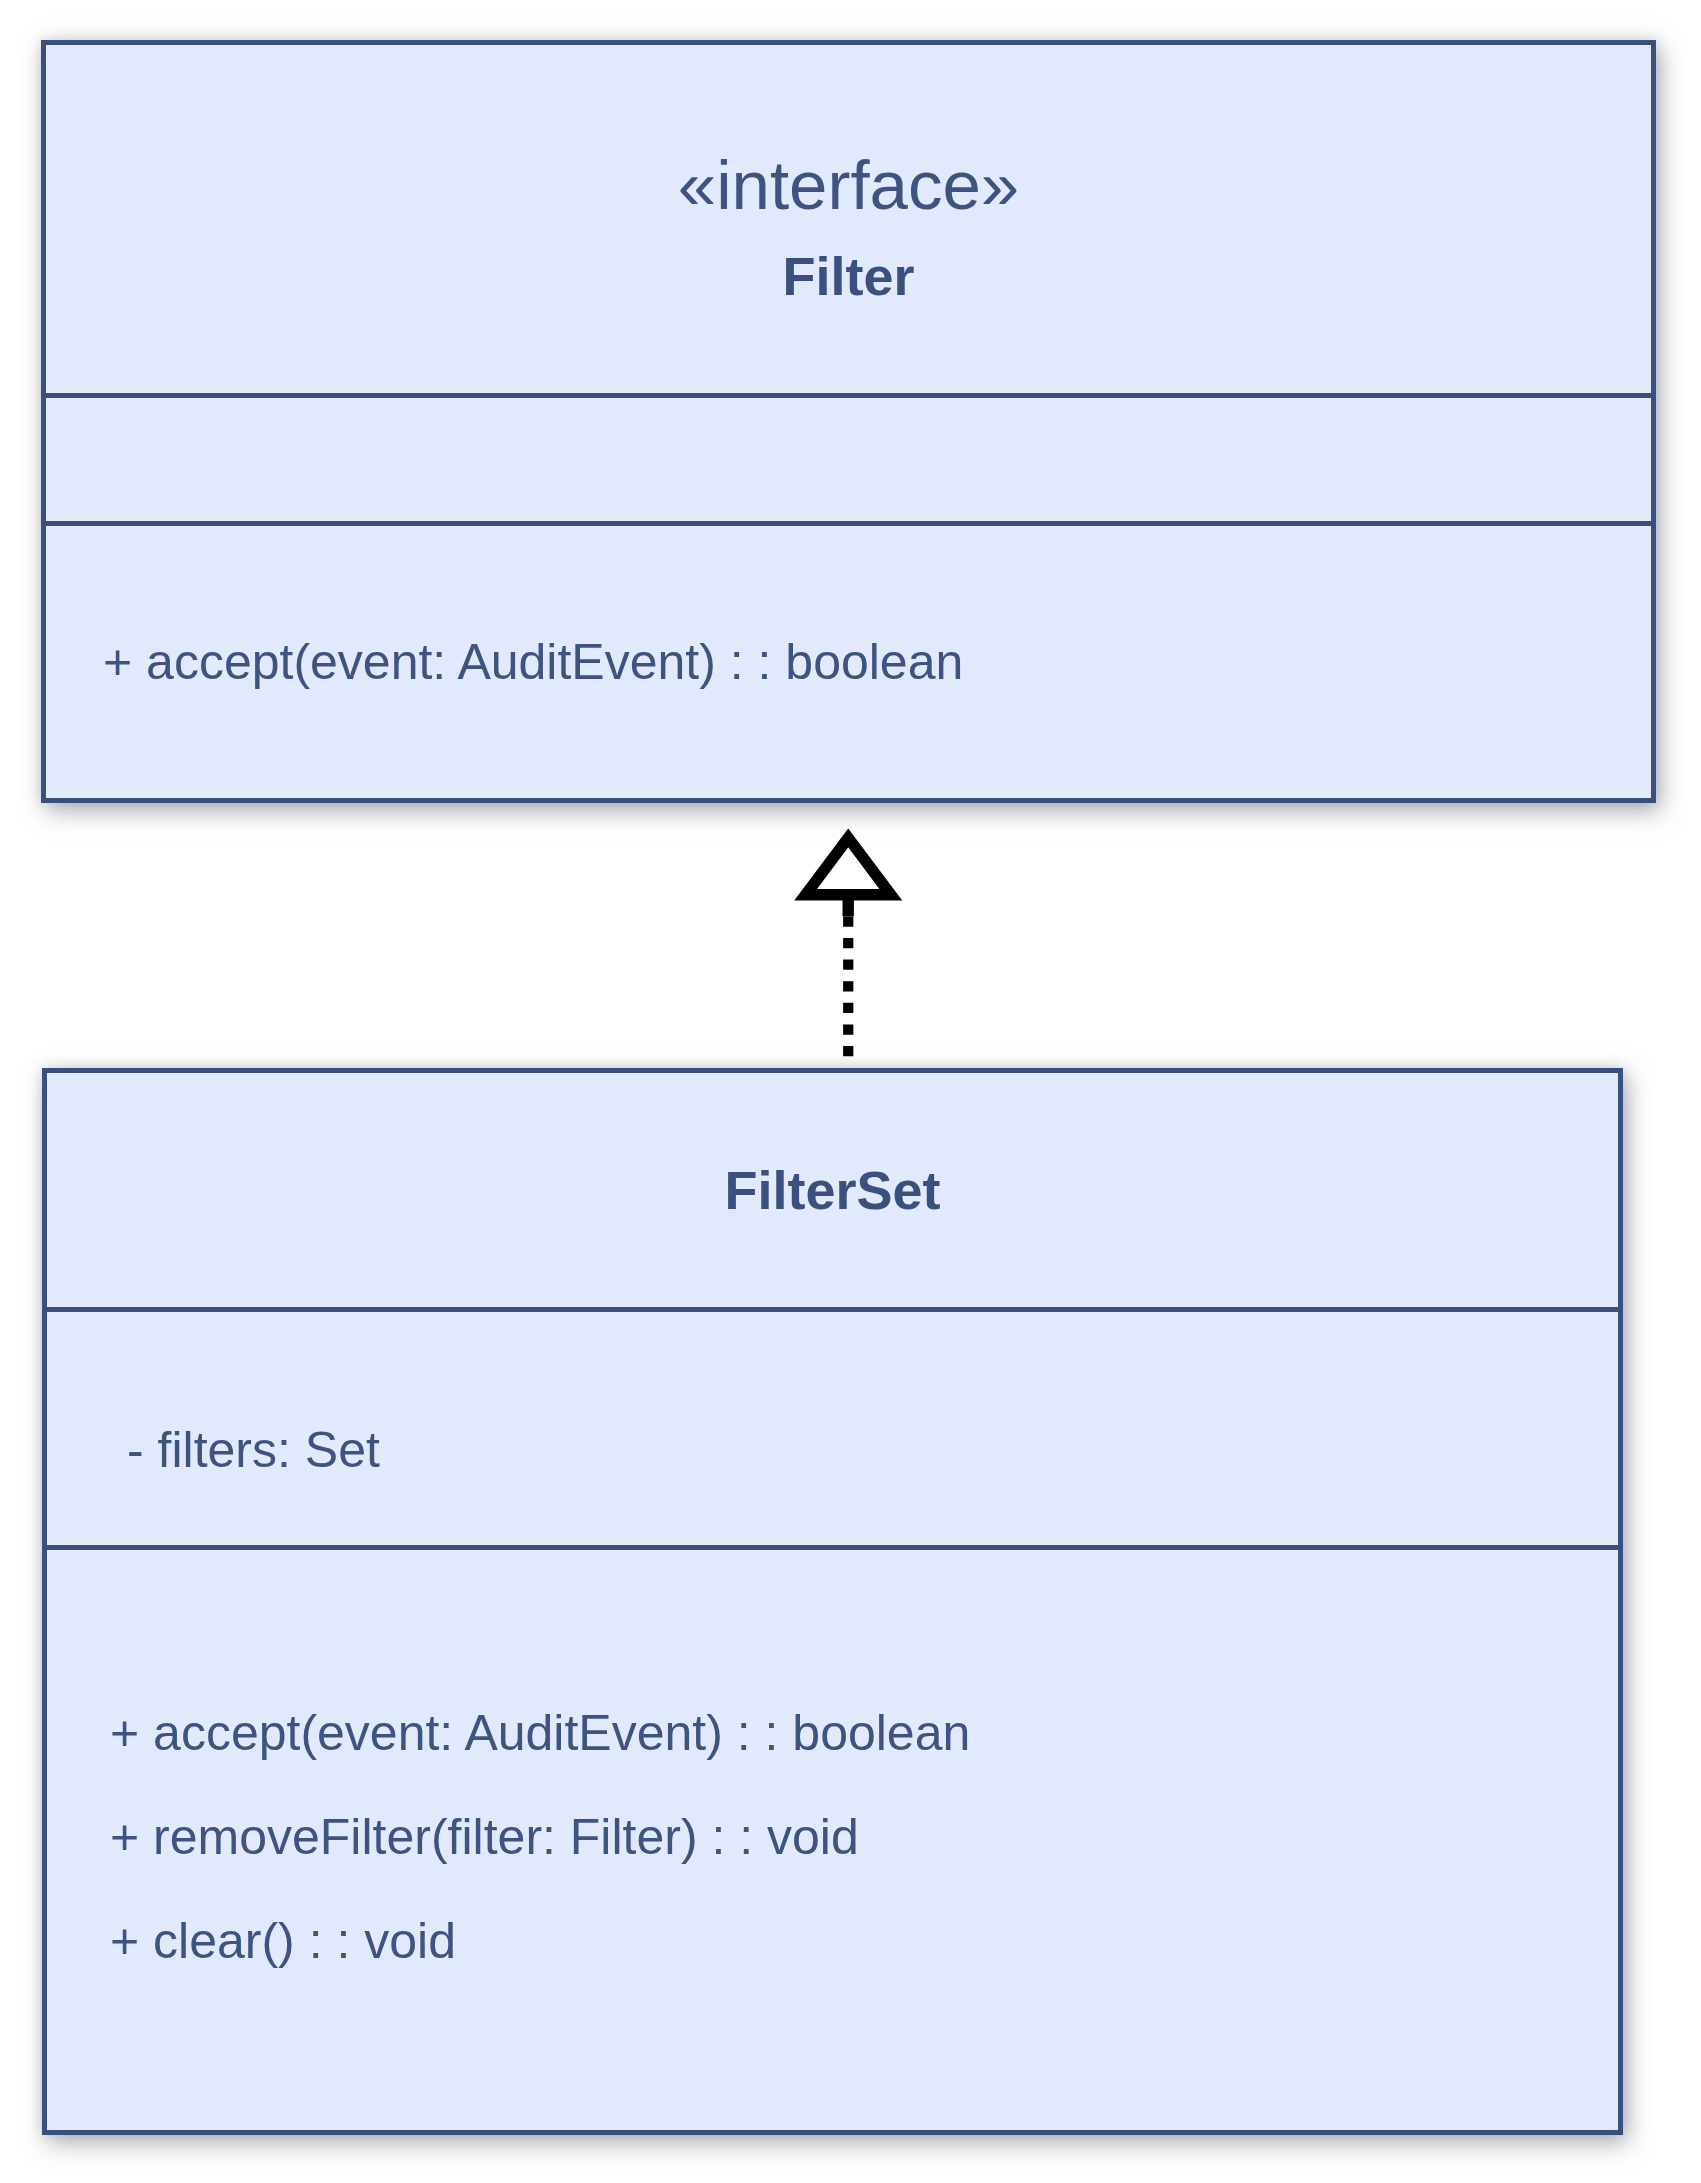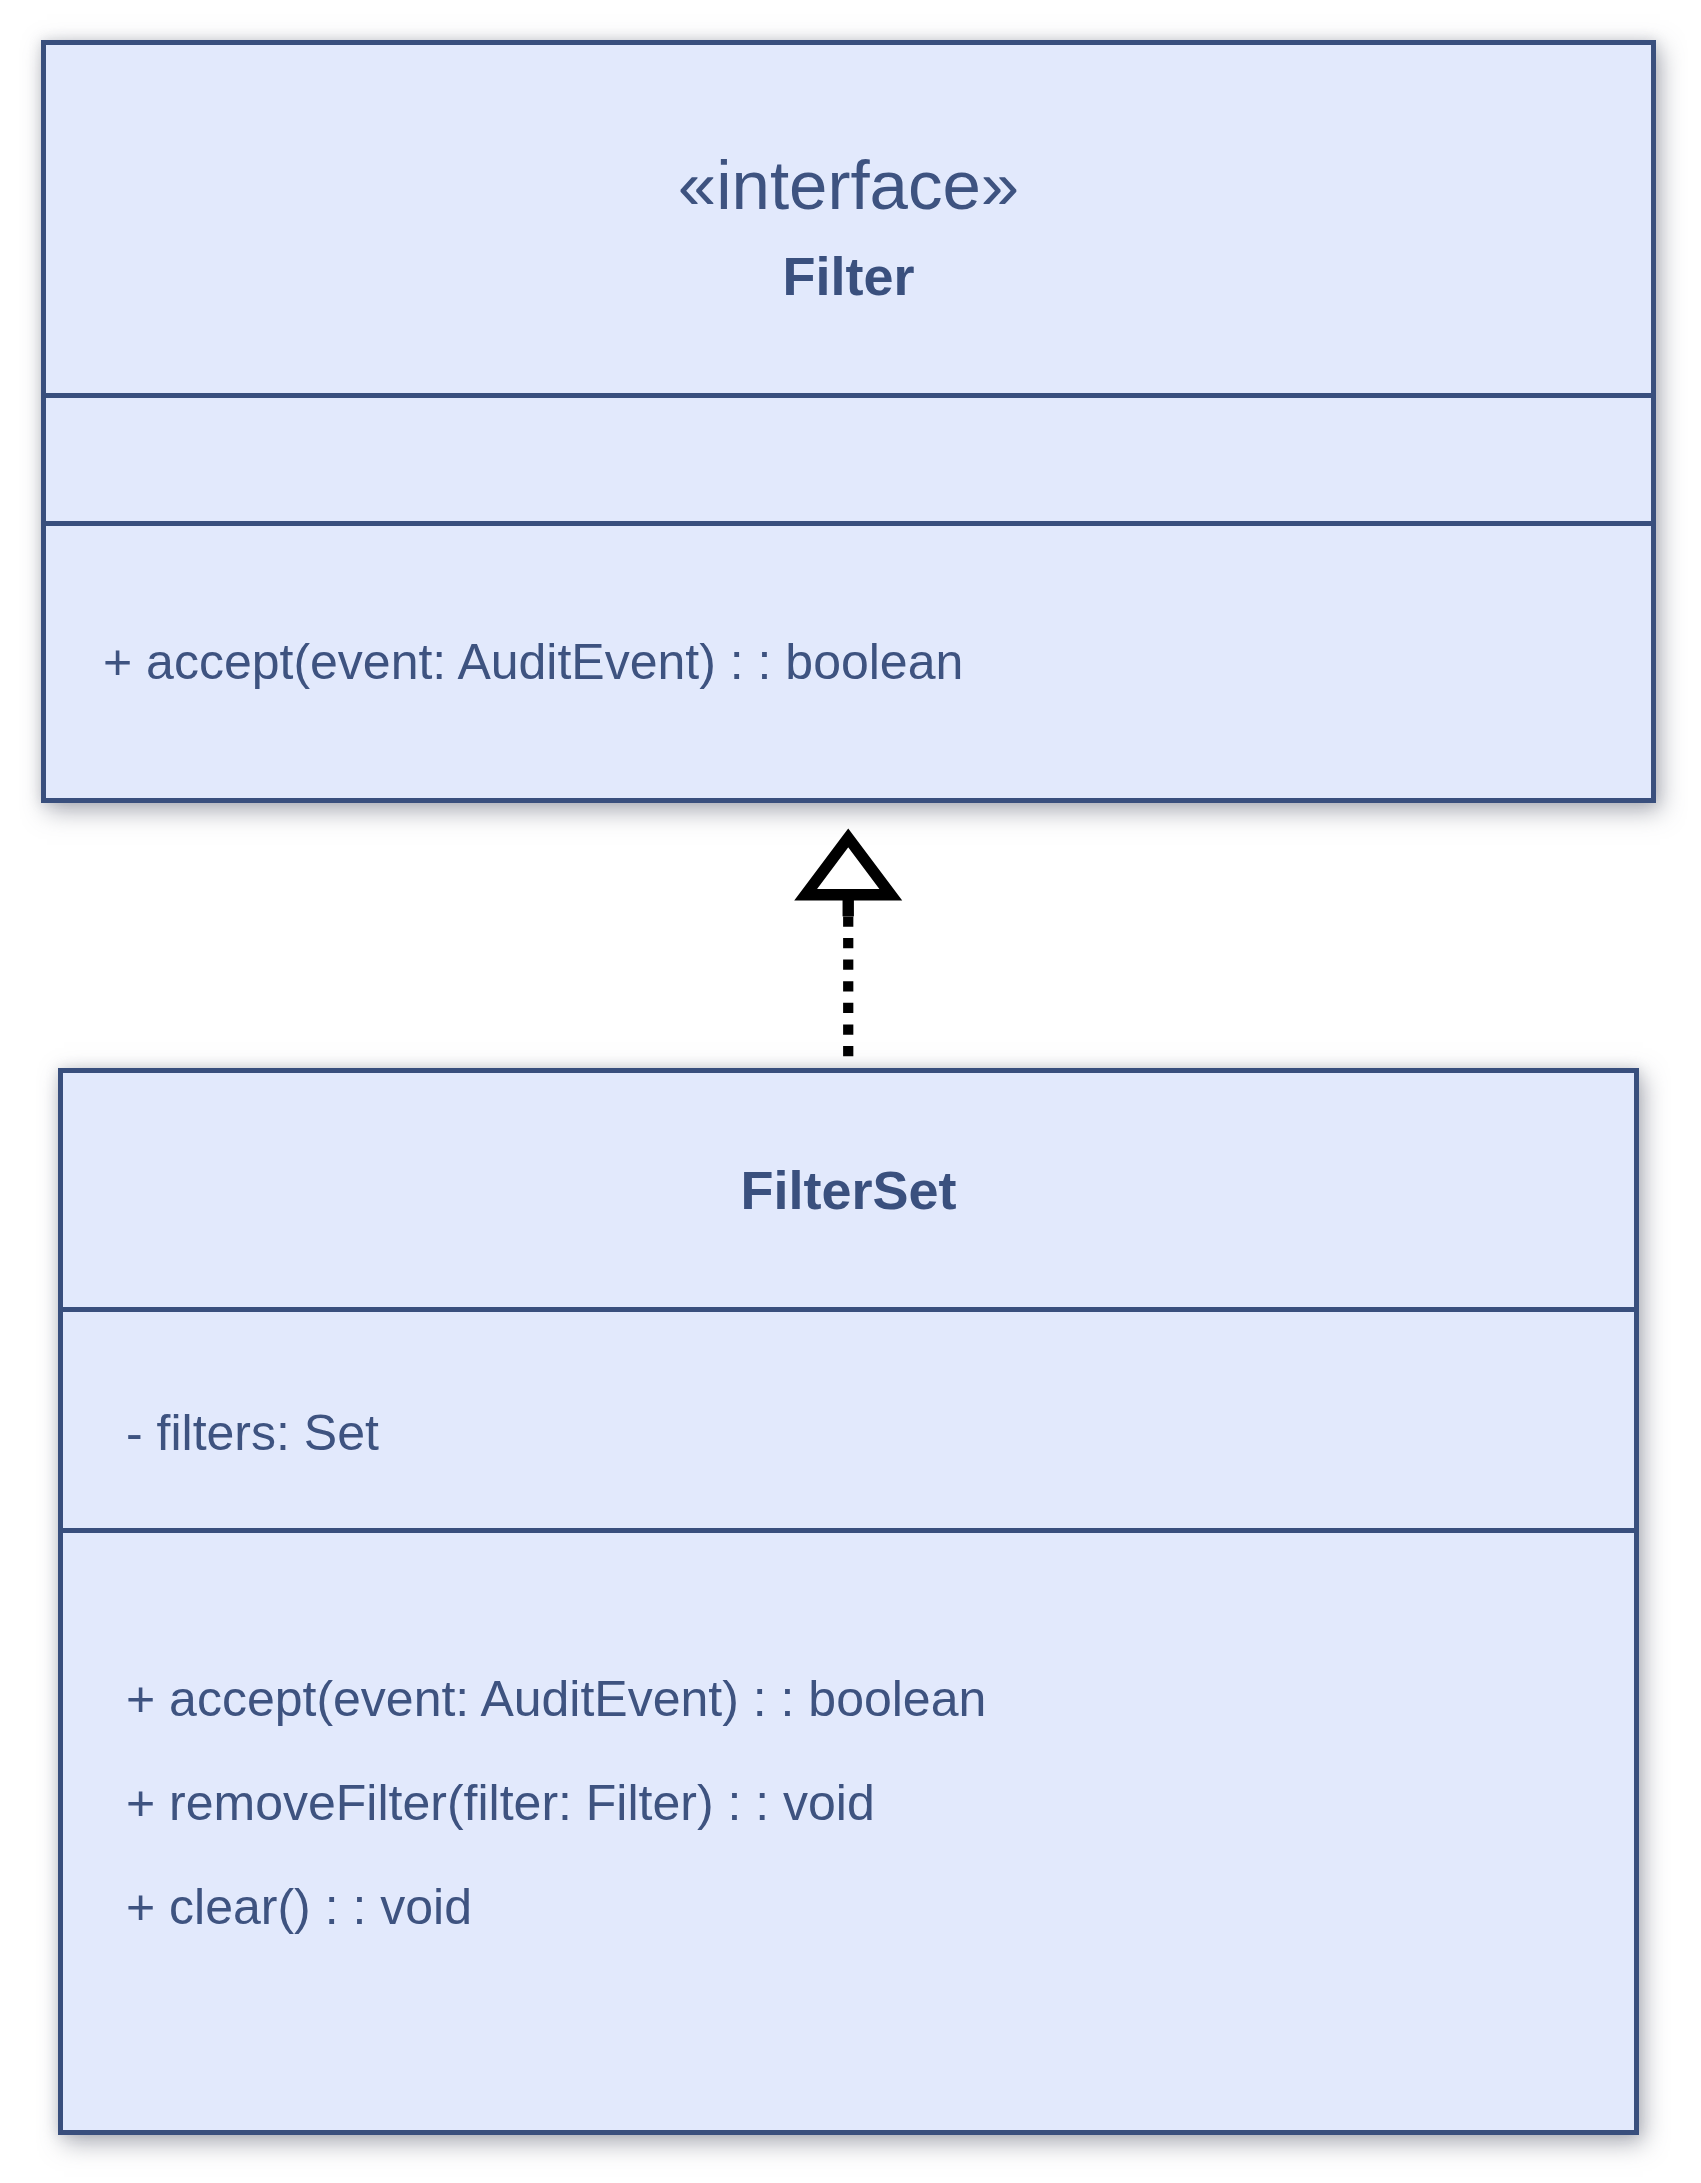--- a/index.html
+++ b/index.html
@@ -17,21 +17,21 @@
   .uml-class {
     position: absolute;
     background: #E2E9FC;
     border: 5.7px solid #394F7D;
     display: flex;
     flex-direction: column;
     box-shadow: 4.5px 8px 23px rgba(95,100,115,0.50), 0 0 11.4px rgba(110,115,130,0.22);
     color: #3E5380;
   }
   .uml-class.top-box  { left: 41px;  top: 40px;   width: 1615px; height: 763px; }
-  .uml-class.bottom-box{ left: 58px; top: 1068px; width: 1581px; height: 1067px; }
+  .uml-class.bottom-box{ left: 42px; top: 1068px; width: 1581px; height: 1067px; gap: 17px; }
 
   .compartment { width: 100%; }
   .compartment.with-divider { border-bottom: 5.1px solid #394F7D; }
 
   
   .top-box .title-compartment {
     height: 353px;
     display: flex; flex-direction: column;
     align-items: center; justify-content: center;
     padding-top: 31px;
@@ -45,21 +45,21 @@
 
   
   .bottom-box .title-compartment {
     height: 239px;
     display: flex; align-items: center; justify-content: center;
   }
   .bottom-box .attributes-compartment {
     height: 221px;
     display: flex; flex-direction: column; justify-content: center;
     padding-top: 25.6px;
-    padding-left: 63px;
+    padding-left: 80px;
   }
   .bottom-box .methods-compartment {
     flex: 1;
     padding-top: 114px;
     padding-left: 63px;
   }
 
   .stereotype {
     font-size: 69px;
     font-weight: 400;

